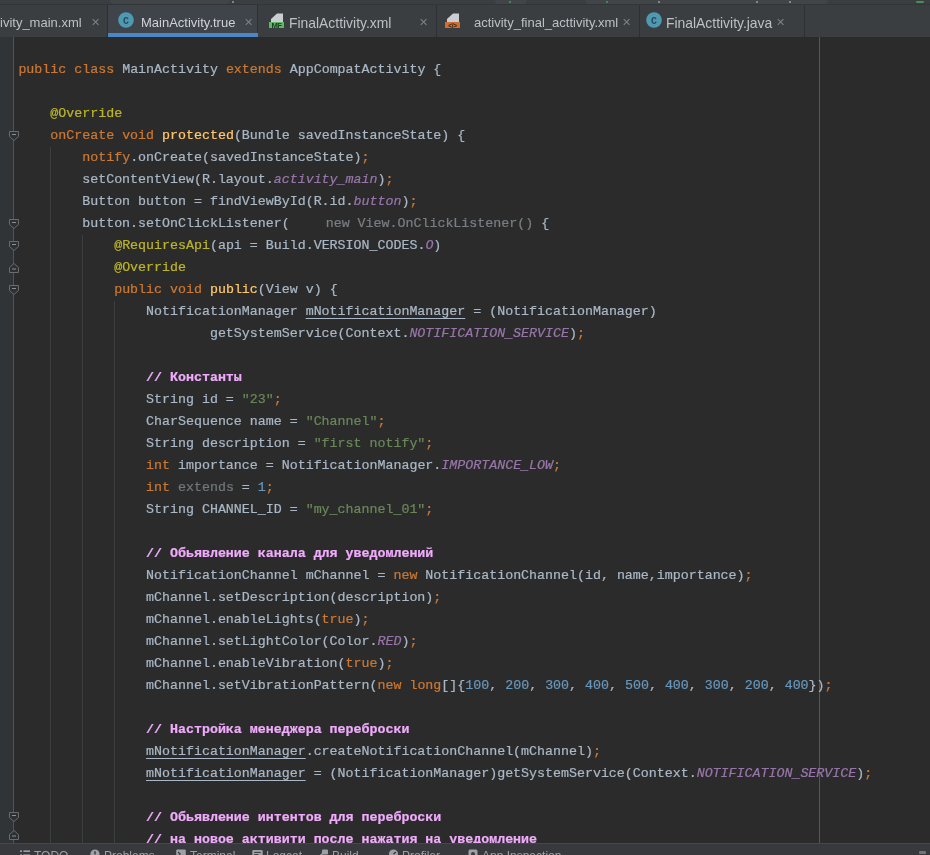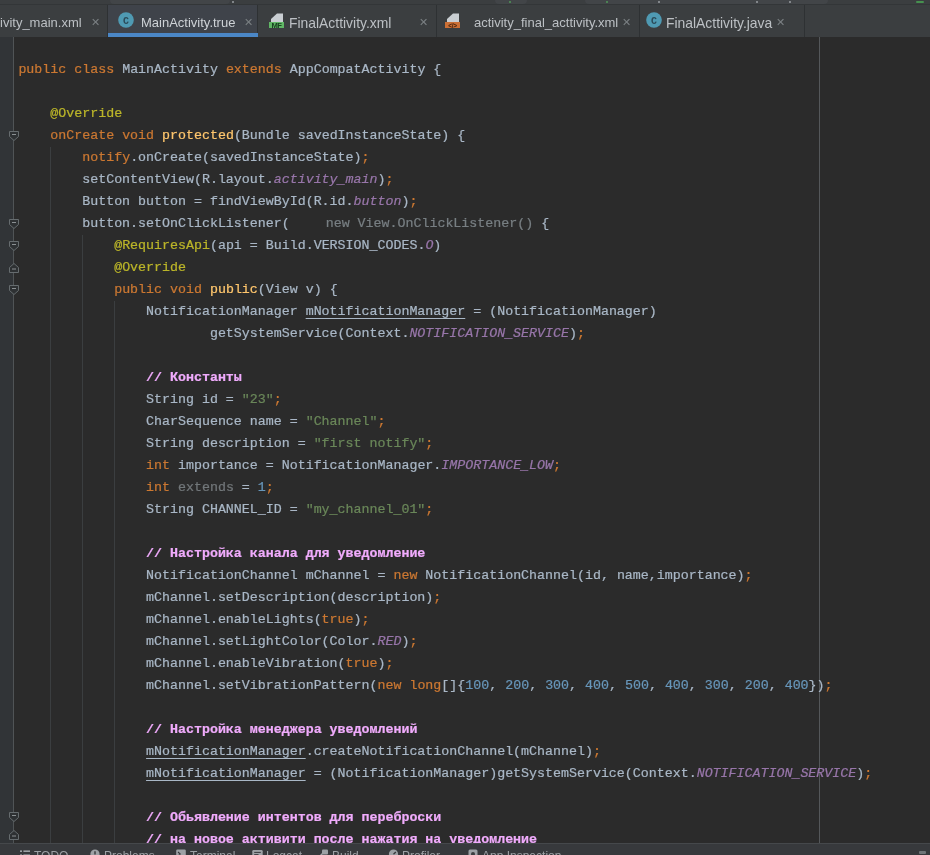--- a/index.html
+++ b/index.html
@@ -113,29 +113,29 @@
                         getSystemService(Context.<span class="f">NOTIFICATION_SERVICE</span>)<span class="k">;</span>
 
                 <span class="c">// Константы</span>
                 String id = <span class="s">"23"</span><span class="k">;</span>
                 CharSequence name = <span class="s">"Channel"</span><span class="k">;</span>
                 String description = <span class="s">"first notify"</span><span class="k">;</span>
                 <span class="k">int</span> importance = NotificationManager.<span class="f">IMPORTANCE_LOW</span><span class="k">;</span>
                 <span class="k">int</span> <span class="gd">extends</span> = <span class="n">1</span><span class="k">;</span>
                 String CHANNEL_ID = <span class="s">"my_channel_01"</span><span class="k">;</span>
 
-                <span class="c">// Настройка канала для уведомление</span>
+                <span class="c">// Обьявление канала для уведомлений</span>
                 NotificationChannel mChannel = <span class="k">new</span> NotificationChannel(id, name,importance)<span class="k">;</span>
                 mChannel.setDescription(description)<span class="k">;</span>
                 mChannel.enableLights(<span class="k">true</span>)<span class="k">;</span>
                 mChannel.setLightColor(Color.<span class="f">RED</span>)<span class="k">;</span>
                 mChannel.enableVibration(<span class="k">true</span>)<span class="k">;</span>
                 mChannel.setVibrationPattern(<span class="k">new</span> <span class="k">long</span>[]{<span class="n">100</span>, <span class="n">200</span>, <span class="n">300</span>, <span class="n">400</span>, <span class="n">500</span>, <span class="n">400</span>, <span class="n">300</span>, <span class="n">200</span>, <span class="n">400</span>})<span class="k">;</span>
 
-                <span class="c">// Настройка менеджера уведомлений</span>
+                <span class="c">// Настройка менеджера переброски</span>
                 <span class="u">mNotificationManager</span>.createNotificationChannel(mChannel)<span class="k">;</span>
                 <span class="u">mNotificationManager</span> = (NotificationManager)getSystemService(Context.<span class="f">NOTIFICATION_SERVICE</span>)<span class="k">;</span>
 
                 <span class="c">// Обьявление интентов для переброски</span>
                 <span class="c">// на новое активити после нажатия на уведомление</span></div>
   <svg class="fold" style="top:93px;" viewBox="0 0 12 12">
       <polygon points="1.5,1.5 10.5,1.5 10.5,6.5 6,10.5 1.5,6.5" fill="#2e3133" stroke="#666c6f" stroke-width="1"></polygon>
       <line x1="4" y1="4.5" x2="8" y2="4.5" stroke="#8a8f92" stroke-width="1"></line>
     </svg>
   <svg class="fold" style="top:181px;" viewBox="0 0 12 12">

